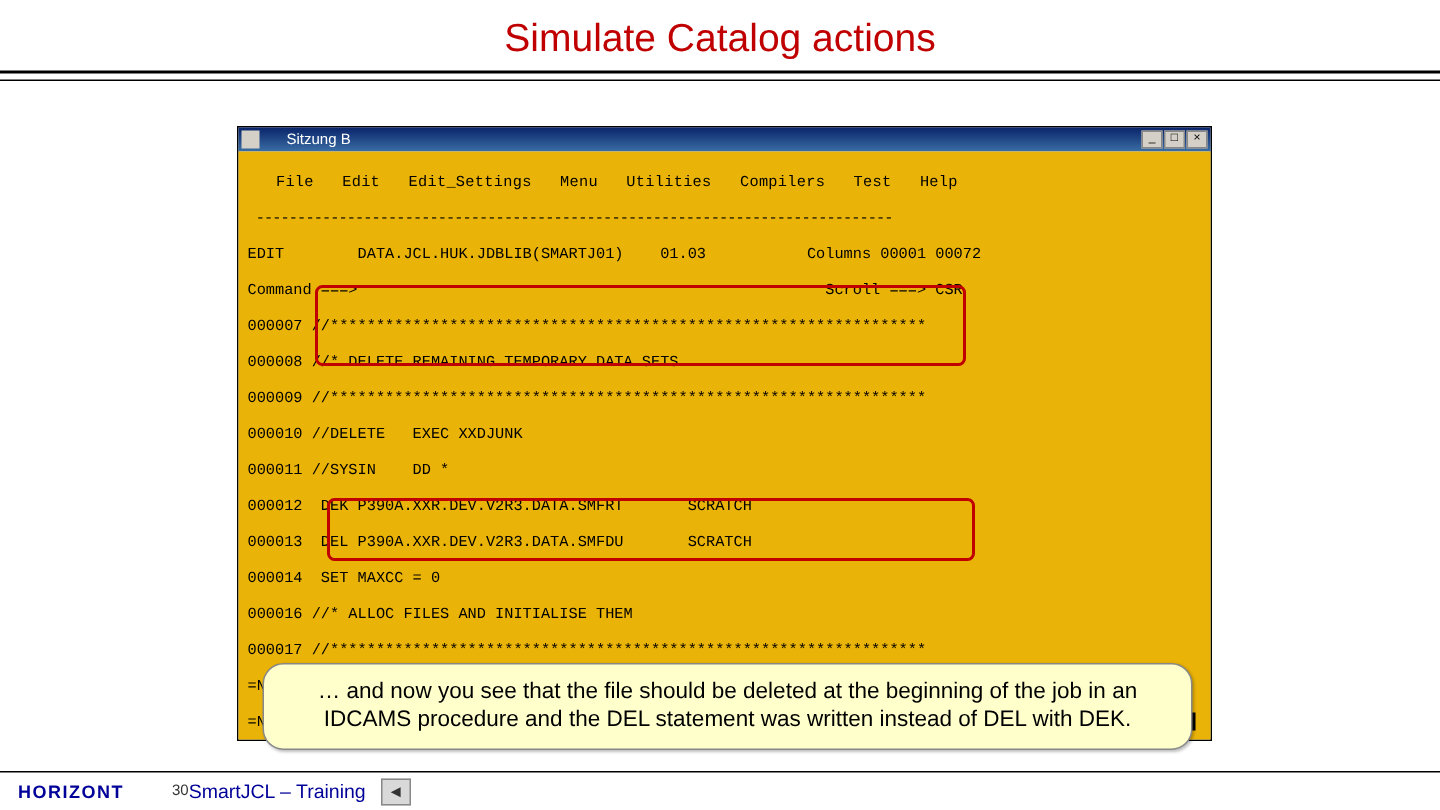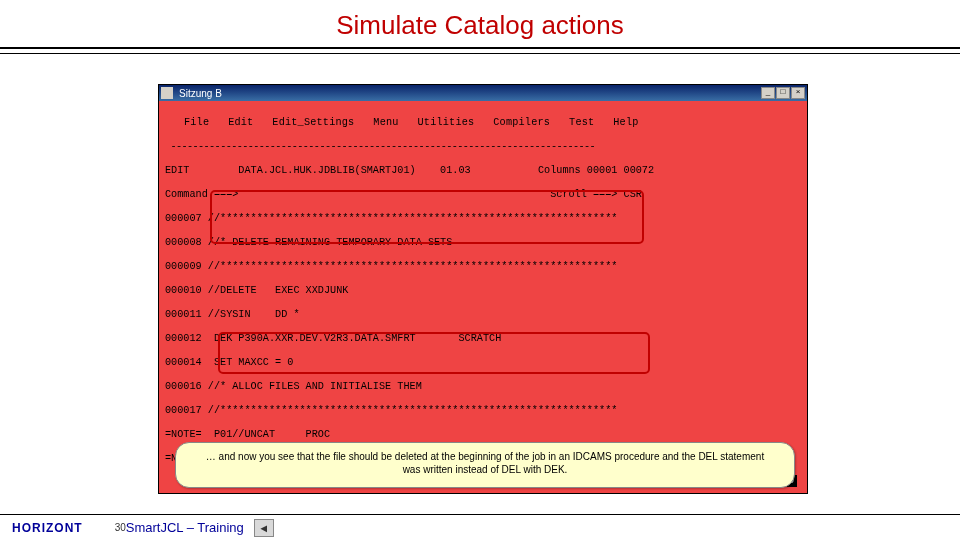--- a/index.html
+++ b/index.html
@@ -26,21 +26,21 @@
     width: 650px; height: 410px;
     background: #fff;
     border: 1px solid #000;
   }
   .titlebar {
     height: 16px;
     background: linear-gradient(#0a246a, #3a6ea5);
     display: flex;
     align-items: center;
     padding: 0 2px;
-    gap: 4px;
+    gap: 16px;
   }
   .titlebar .appicon {
     width: 12px; height: 12px; background: #d4d0c8;
   }
   .titlebar .title {
     flex: 1;
     color: #fff;
     font-size: 10px;
     font-family: "Segoe UI", Tahoma, sans-serif;
     padding-left: 2px;
@@ -54,21 +54,21 @@
     line-height: 8px;
     text-align: center;
     color: #000;
   }
   .term {
     font-family: "Courier New", monospace;
     font-size: 10.2px;
     line-height: 12px;
     white-space: pre;
     color: #000;
-    background: #ef4444;
+    background: #eab308;
     padding: 4px 6px 2px 6px;
     position: relative;
     height: calc(100% - 16px);
   }
   .menu-row { letter-spacing: 0.2px; }
   .sep-line { letter-spacing: -0.6px; }
 
   .hl {
     position: absolute;
     border: 2.5px solid #c00000;
@@ -79,21 +79,21 @@
   .hl2 { left: 218px; top: 332px; width: 432px; height: 42px; }
 
   .callout {
     position: absolute;
     left: 175px; top: 442px;
     width: 620px;
     background: #ffffcc;
     border: 1px solid #888;
     border-radius: 14px;
     padding: 8px 26px 10px;
-    font-size: 10px;
+    font-size: 15px;
     color: #000;
     text-align: center;
     line-height: 1.28;
     box-shadow: 1px 1px 2px rgba(0,0,0,.25);
   }
 
   .footer {
     position: absolute;
     left: 0; bottom: 0; right: 0;
     height: 26px;
@@ -138,20 +138,21 @@
 <div class="menu-row">   File   Edit   Edit_Settings   Menu   Utilities   Compilers   Test   Help</div>
 <div class="sep-line"> -----------------------------------------------------------------------------</div>
 <div>EDIT        DATA.JCL.HUK.JDBLIB(SMARTJ01)    01.03           Columns 00001 00072</div>
 <div>Command ===&gt;                                                   Scroll ===&gt; CSR</div>
 <div>000007 //*****************************************************************</div>
 <div>000008 //* DELETE REMAINING TEMPORARY DATA SETS</div>
 <div>000009 //*****************************************************************</div>
 <div>000010 //DELETE   EXEC XXDJUNK</div>
 <div>000011 //SYSIN    DD *</div>
 <div>000012  DEK P390A.XXR.DEV.V2R3.DATA.SMFRT       SCRATCH</div>
+<div>000013  DEL P390A.XXR.DEV.V2R3.DATA.SMFDU       SCRATCH</div>
 <div>000014  SET MAXCC = 0</div>
 <div>000016 //* ALLOC FILES AND INITIALISE THEM</div>
 <div>000017 //*****************************************************************</div>
 <div>=NOTE=  P01//UNCAT     PROC</div>
 <div>=NOTE=  P01//TEMPORARY DD  SYSOUT=*</div>
 
 
 
 
 

